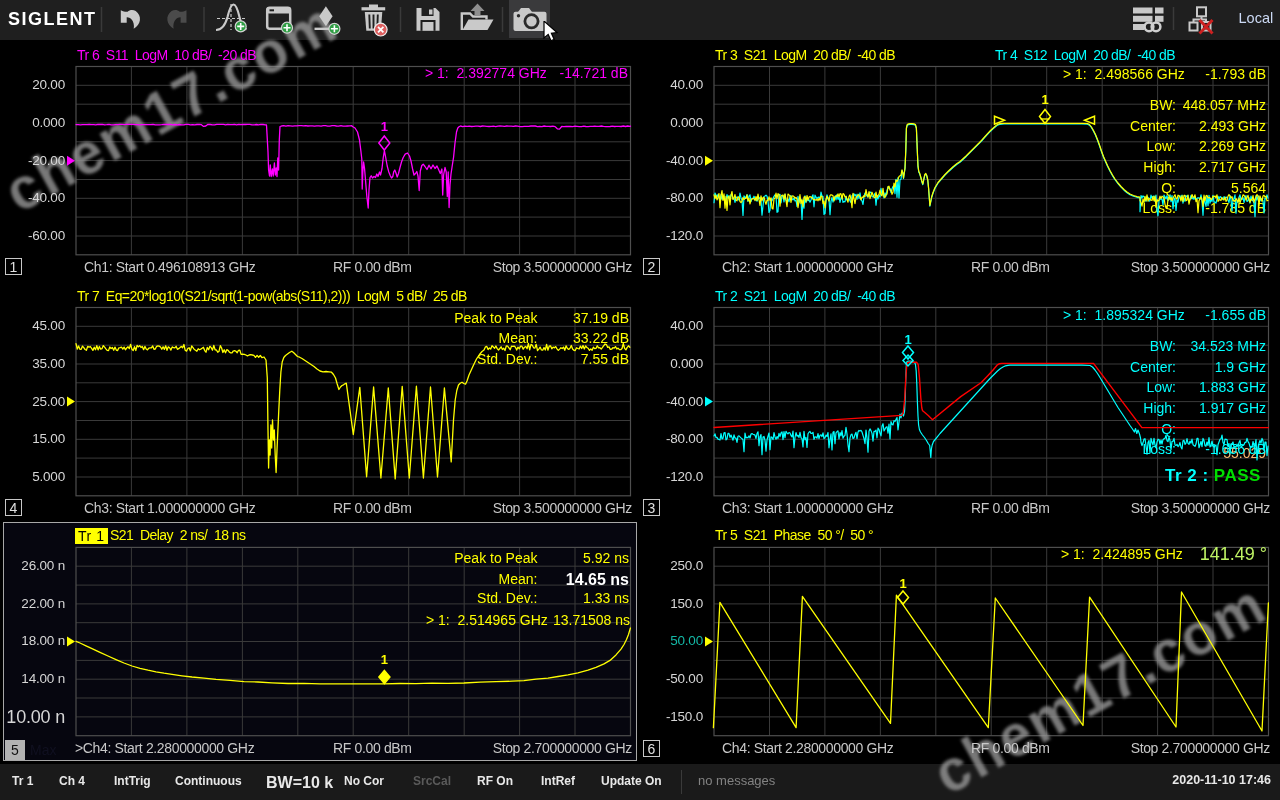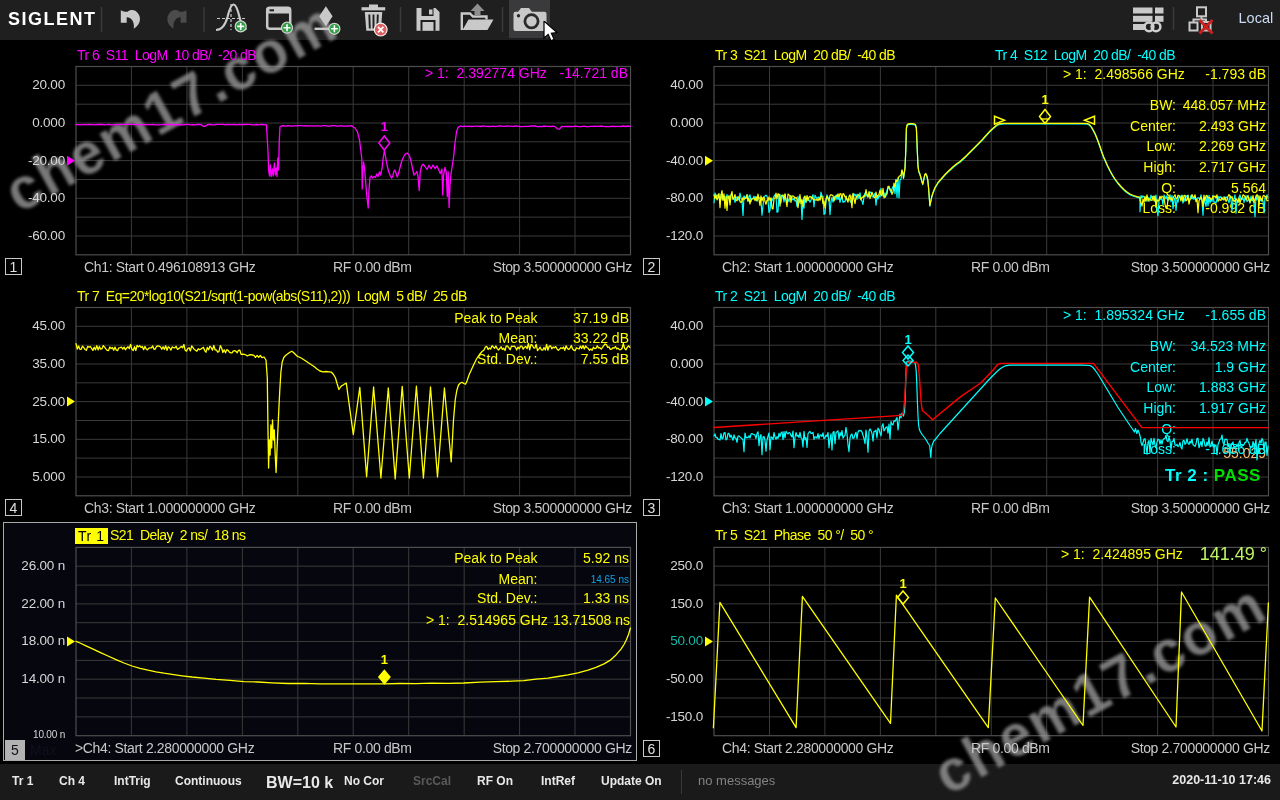--- a/index.html
+++ b/index.html
@@ -157,21 +157,21 @@
 <div style="position:absolute;right:1215.0px;top:466.8px;font-size:13.5px;font-weight:normal;color:#d6d6d6;z-index:3;letter-spacing:-0.2px;white-space:pre;line-height:20.25px;">5.000</div>
 <div style="position:absolute;right:577.0px;top:316.2px;font-size:13.5px;font-weight:normal;color:#d6d6d6;z-index:3;letter-spacing:-0.2px;white-space:pre;line-height:20.25px;">40.00</div>
 <div style="position:absolute;right:577.0px;top:353.9px;font-size:13.5px;font-weight:normal;color:#d6d6d6;z-index:3;letter-spacing:-0.2px;white-space:pre;line-height:20.25px;">0.000</div>
 <div style="position:absolute;right:577.0px;top:391.5px;font-size:13.5px;font-weight:normal;color:#d6d6d6;z-index:3;letter-spacing:-0.2px;white-space:pre;line-height:20.25px;">-40.00</div>
 <div style="position:absolute;right:577.0px;top:429.2px;font-size:13.5px;font-weight:normal;color:#d6d6d6;z-index:3;letter-spacing:-0.2px;white-space:pre;line-height:20.25px;">-80.00</div>
 <div style="position:absolute;right:577.0px;top:466.8px;font-size:13.5px;font-weight:normal;color:#d6d6d6;z-index:3;letter-spacing:-0.2px;white-space:pre;line-height:20.25px;">-120.0</div>
 <div style="position:absolute;right:1215.0px;top:556.1px;font-size:13.5px;font-weight:normal;color:#d6d6d6;z-index:3;letter-spacing:-0.2px;white-space:pre;line-height:20.25px;">26.00 n</div>
 <div style="position:absolute;right:1215.0px;top:593.8px;font-size:13.5px;font-weight:normal;color:#d6d6d6;z-index:3;letter-spacing:-0.2px;white-space:pre;line-height:20.25px;">22.00 n</div>
 <div style="position:absolute;right:1215.0px;top:631.4px;font-size:13.5px;font-weight:normal;color:#d6d6d6;z-index:3;letter-spacing:-0.2px;white-space:pre;line-height:20.25px;">18.00 n</div>
 <div style="position:absolute;right:1215.0px;top:669.1px;font-size:13.5px;font-weight:normal;color:#d6d6d6;z-index:3;letter-spacing:-0.2px;white-space:pre;line-height:20.25px;">14.00 n</div>
-<div style="position:absolute;right:1215.0px;top:706.7px;font-size:10px;font-weight:normal;color:#d6d6d6;z-index:3;letter-spacing:-0.2px;white-space:pre;line-height:20.25px;margin-top:18px;">10.00 n</div>
+<div style="position:absolute;right:1215.0px;top:706.7px;font-size:18px;font-weight:normal;color:#d6d6d6;z-index:3;letter-spacing:-0.2px;white-space:pre;line-height:20.25px;">10.00 n</div>
 <div style="position:absolute;right:577.0px;top:556.1px;font-size:13.5px;font-weight:normal;color:#d6d6d6;z-index:3;letter-spacing:-0.2px;white-space:pre;line-height:20.25px;">250.0</div>
 <div style="position:absolute;right:577.0px;top:593.8px;font-size:13.5px;font-weight:normal;color:#d6d6d6;z-index:3;letter-spacing:-0.2px;white-space:pre;line-height:20.25px;">150.0</div>
 <div style="position:absolute;right:577.0px;top:631.4px;font-size:13.5px;font-weight:normal;color:#14b8a6;z-index:3;letter-spacing:-0.2px;white-space:pre;line-height:20.25px;">50.00</div>
 <div style="position:absolute;right:577.0px;top:669.1px;font-size:13.5px;font-weight:normal;color:#d6d6d6;z-index:3;letter-spacing:-0.2px;white-space:pre;line-height:20.25px;">-50.00</div>
 <div style="position:absolute;right:577.0px;top:706.7px;font-size:13.5px;font-weight:normal;color:#d6d6d6;z-index:3;letter-spacing:-0.2px;white-space:pre;line-height:20.25px;">-150.0</div>
 <div style="position:absolute;left:84.0px;top:256.5px;font-size:14px;font-weight:normal;color:#c8c8c8;z-index:3;letter-spacing:-0.35px;white-space:pre;line-height:21.0px;">Ch1: Start 0.496108913 GHz</div>
 <div style="position:absolute;left:333.0px;top:256.5px;font-size:14px;font-weight:normal;color:#c8c8c8;z-index:3;letter-spacing:-0.35px;white-space:pre;line-height:21.0px;">RF 0.00 dBm</div>
 <div style="position:absolute;right:648.0px;top:256.5px;font-size:14px;font-weight:normal;color:#c8c8c8;z-index:3;letter-spacing:-0.35px;white-space:pre;line-height:21.0px;">Stop 3.500000000 GHz</div>
 <div style="position:absolute;left:722.0px;top:256.5px;font-size:14px;font-weight:normal;color:#c8c8c8;z-index:3;letter-spacing:-0.35px;white-space:pre;line-height:21.0px;">Ch2: Start 1.000000000 GHz</div>
 <div style="position:absolute;left:971.0px;top:256.5px;font-size:14px;font-weight:normal;color:#c8c8c8;z-index:3;letter-spacing:-0.35px;white-space:pre;line-height:21.0px;">RF 0.00 dBm</div>
@@ -203,21 +203,21 @@
 <div style="position:absolute;right:14px;top:95.0px;font-size:14px;font-weight:normal;color:#ffff00;z-index:3;letter-spacing:0;white-space:pre;line-height:21.0px;">448.057 MHz</div>
 <div style="position:absolute;right:104px;top:115.7px;font-size:14px;font-weight:normal;color:#ffff00;z-index:3;letter-spacing:0;white-space:pre;line-height:21.0px;">Center:</div>
 <div style="position:absolute;right:14px;top:115.7px;font-size:14px;font-weight:normal;color:#ffff00;z-index:3;letter-spacing:0;white-space:pre;line-height:21.0px;">2.493 GHz</div>
 <div style="position:absolute;right:104px;top:136.3px;font-size:14px;font-weight:normal;color:#ffff00;z-index:3;letter-spacing:0;white-space:pre;line-height:21.0px;">Low:</div>
 <div style="position:absolute;right:14px;top:136.3px;font-size:14px;font-weight:normal;color:#ffff00;z-index:3;letter-spacing:0;white-space:pre;line-height:21.0px;">2.269 GHz</div>
 <div style="position:absolute;right:104px;top:156.9px;font-size:14px;font-weight:normal;color:#ffff00;z-index:3;letter-spacing:0;white-space:pre;line-height:21.0px;">High:</div>
 <div style="position:absolute;right:14px;top:156.9px;font-size:14px;font-weight:normal;color:#ffff00;z-index:3;letter-spacing:0;white-space:pre;line-height:21.0px;">2.717 GHz</div>
 <div style="position:absolute;right:104px;top:177.6px;font-size:14px;font-weight:normal;color:#ffff00;z-index:3;letter-spacing:0;white-space:pre;line-height:21.0px;">Q:</div>
 <div style="position:absolute;right:14px;top:177.6px;font-size:14px;font-weight:normal;color:#ffff00;z-index:3;letter-spacing:0;white-space:pre;line-height:21.0px;">5.564</div>
 <div style="position:absolute;right:104px;top:198.2px;font-size:14px;font-weight:normal;color:#ffff00;z-index:3;letter-spacing:0;white-space:pre;line-height:21.0px;">Loss:</div>
-<div style="position:absolute;right:14px;top:198.2px;font-size:14px;font-weight:normal;color:#ffff00;z-index:3;letter-spacing:0;white-space:pre;line-height:21.0px;">-0.992 dB</div>
+<div style="position:absolute;right:14px;top:198.2px;font-size:14px;font-weight:normal;color:#ffff00;z-index:3;letter-spacing:0;white-space:pre;line-height:21.0px;">-1.785 dB</div>
 <div style="position:absolute;right:742.5px;top:307.8px;font-size:14px;font-weight:normal;color:#ffff00;z-index:3;letter-spacing:0;white-space:pre;line-height:21.0px;">Peak to Peak</div>
 <div style="position:absolute;right:651px;top:307.8px;font-size:14px;font-weight:normal;color:#ffff00;z-index:3;letter-spacing:0;white-space:pre;line-height:21.0px;">37.19 dB</div>
 <div style="position:absolute;right:742.5px;top:328.4px;font-size:14px;font-weight:normal;color:#ffff00;z-index:3;letter-spacing:0;white-space:pre;line-height:21.0px;">Mean:</div>
 <div style="position:absolute;right:651px;top:328.4px;font-size:14px;font-weight:normal;color:#ffff00;z-index:3;letter-spacing:0;white-space:pre;line-height:21.0px;">33.22 dB</div>
 <div style="position:absolute;right:742.5px;top:349.1px;font-size:14px;font-weight:normal;color:#ffff00;z-index:3;letter-spacing:0;white-space:pre;line-height:21.0px;">Std. Dev.:</div>
 <div style="position:absolute;right:651px;top:349.1px;font-size:14px;font-weight:normal;color:#ffff00;z-index:3;letter-spacing:0;white-space:pre;line-height:21.0px;">7.55 dB</div>
 <div style="position:absolute;left:1063px;top:305.0px;font-size:14px;font-weight:normal;color:#00ffff;z-index:3;letter-spacing:0;white-space:pre;line-height:21.0px;">&gt; 1:  1.895324 GHz</div>
 <div style="position:absolute;right:14px;top:305.0px;font-size:14px;font-weight:normal;color:#00ffff;z-index:3;letter-spacing:0;white-space:pre;line-height:21.0px;">-1.655 dB</div>
 <div style="position:absolute;right:104px;top:336.0px;font-size:14px;font-weight:normal;color:#00ffff;z-index:3;letter-spacing:0;white-space:pre;line-height:21.0px;">BW:</div>
 <div style="position:absolute;right:14px;top:336.0px;font-size:14px;font-weight:normal;color:#00ffff;z-index:3;letter-spacing:0;white-space:pre;line-height:21.0px;">34.523 MHz</div>
@@ -228,21 +228,21 @@
 <div style="position:absolute;right:104px;top:397.9px;font-size:14px;font-weight:normal;color:#00ffff;z-index:3;letter-spacing:0;white-space:pre;line-height:21.0px;">High:</div>
 <div style="position:absolute;right:14px;top:397.9px;font-size:14px;font-weight:normal;color:#00ffff;z-index:3;letter-spacing:0;white-space:pre;line-height:21.0px;">1.917 GHz</div>
 <div style="position:absolute;right:104px;top:418.6px;font-size:14px;font-weight:normal;color:#00ffff;z-index:3;letter-spacing:0;white-space:pre;line-height:21.0px;">Q:</div>
 <div style="position:absolute;right:14px;top:418.6px;font-size:14px;font-weight:normal;color:#fdba74;z-index:3;letter-spacing:0;white-space:pre;line-height:21.0px;margin-top:24px;">55.029</div>
 <div style="position:absolute;right:104px;top:439.2px;font-size:14px;font-weight:normal;color:#00ffff;z-index:3;letter-spacing:0;white-space:pre;line-height:21.0px;">Loss:</div>
 <div style="position:absolute;right:14px;top:439.2px;font-size:14px;font-weight:normal;color:#00ffff;z-index:3;letter-spacing:0;white-space:pre;line-height:21.0px;">-1.656 dB</div>
 <div style="position:absolute;left:1165px;top:463.2px;font-size:17px;font-weight:bold;color:#00ffff;z-index:3;letter-spacing:0.5px;white-space:pre;line-height:25.5px;"><span style="color:#00ffff">Tr 2 : </span><span style="color:#00dd00">PASS</span></div>
 <div style="position:absolute;right:742.5px;top:547.8px;font-size:14px;font-weight:normal;color:#ffff00;z-index:3;letter-spacing:0;white-space:pre;line-height:21.0px;">Peak to Peak</div>
 <div style="position:absolute;right:651px;top:547.8px;font-size:14px;font-weight:normal;color:#ffff00;z-index:3;letter-spacing:0;white-space:pre;line-height:21.0px;">5.92 ns</div>
 <div style="position:absolute;right:742.5px;top:568.5px;font-size:14px;font-weight:normal;color:#ffff00;z-index:3;letter-spacing:0;white-space:pre;line-height:21.0px;">Mean:</div>
-<div style="position:absolute;right:651px;top:568.5px;font-size:10px;font-weight:normal;color:#0ea5e9;z-index:3;letter-spacing:0;white-space:pre;line-height:21.0px;">14.65 ns</div>
+<div style="position:absolute;right:651px;top:568.5px;font-size:16px;font-weight:bold;color:#ffffff;z-index:3;letter-spacing:0;white-space:pre;line-height:21.0px;">14.65 ns</div>
 <div style="position:absolute;right:742.5px;top:588.1px;font-size:14px;font-weight:normal;color:#ffff00;z-index:3;letter-spacing:0;white-space:pre;line-height:21.0px;">Std. Dev.:</div>
 <div style="position:absolute;right:651px;top:588.1px;font-size:14px;font-weight:normal;color:#ffff00;z-index:3;letter-spacing:0;white-space:pre;line-height:21.0px;">1.33 ns</div>
 <div style="position:absolute;left:426px;top:610.3px;font-size:14px;font-weight:normal;color:#ffff00;z-index:3;letter-spacing:0;white-space:pre;line-height:21.0px;">&gt; 1:  2.514965 GHz</div>
 <div style="position:absolute;right:650px;top:610.3px;font-size:14px;font-weight:normal;color:#ffff00;z-index:3;letter-spacing:0;white-space:pre;line-height:21.0px;">13.71508 ns</div>
 <div style="position:absolute;left:1061px;top:543.5px;font-size:14px;font-weight:normal;color:#ffff00;z-index:3;letter-spacing:0;white-space:pre;line-height:21.0px;">&gt; 1:  2.424895 GHz</div>
 <div style="position:absolute;right:13px;top:543.5px;font-size:18px;font-weight:normal;color:#bef264;z-index:3;letter-spacing:0;white-space:pre;line-height:21.0px;">141.49 °</div>
 <svg id="traces" style="position:absolute;left:0;top:0;z-index:4;" width="1280" height="800">
     <polygon points="67.0,155.7 75.0,160.7 67.0,165.7" fill="#ff00ff"></polygon>
     <polygon points="705.0,155.7 713.0,160.7 705.0,165.7" fill="#ffff00"></polygon>
     <polygon points="67.0,396.6 75.0,401.6 67.0,406.6" fill="#ffff00"></polygon>

